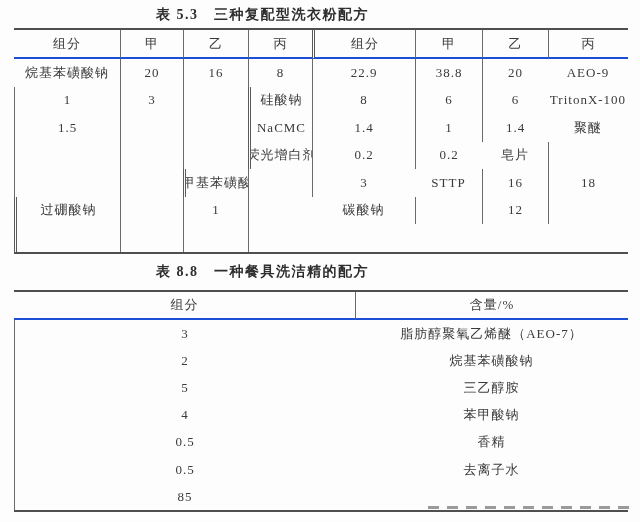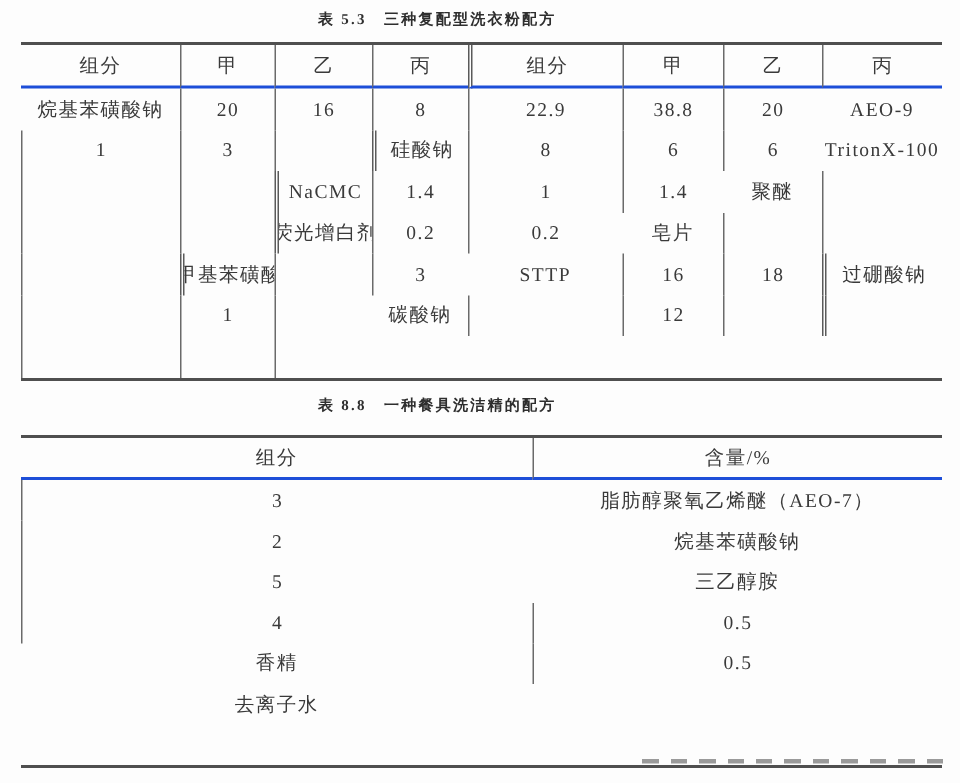--- a/index.html
+++ b/index.html
@@ -4,21 +4,21 @@
 <style>
   html,body{margin:0;padding:0;}
   body{
     width:640px;height:522px;position:relative;overflow:hidden;
     background:#fdfdfd;
     font-family:"Liberation Serif","DejaVu Serif",serif;
     color:#333;
   }
   .caption{
     position:absolute;left:0;width:525px;text-align:center;
-    font-size:10px;font-weight:bold;color:#2e2e2e;letter-spacing:1.5px;padding-left:29px;
+    font-size:14px;font-weight:bold;color:#2e2e2e;letter-spacing:1.5px;
   }
   .caption1{top:6px;}
   .caption2{top:263px;}
   .tbl{
     position:absolute;left:14px;display:grid;
     border-top:2px solid #4f4f4f;border-bottom:2px solid #4f4f4f;
     box-sizing:border-box;
   }
   .t53{
     top:28px;width:614px;
@@ -72,20 +72,21 @@
     <div class="cell td c7">20</div>
     <div class="cell td c0">AEO-9</div>
     <div class="cell td c1">1</div>
     <div class="cell td c2">3</div>
     <div class="cell td c3"></div>
     <div class="cell td c4">硅酸钠</div>
     <div class="cell td c5">8</div>
     <div class="cell td c6">6</div>
     <div class="cell td c7">6</div>
     <div class="cell td c0">TritonX-100</div>
+    <div class="cell td c1">1.5</div>
     <div class="cell td c2"></div>
     <div class="cell td c3"></div>
     <div class="cell td c4">NaCMC</div>
     <div class="cell td c5">1.4</div>
     <div class="cell td c6">1</div>
     <div class="cell td c7">1.4</div>
     <div class="cell td c0">聚醚</div>
     <div class="cell td c1"></div>
     <div class="cell td c2"></div>
     <div class="cell td c3"></div>
@@ -121,19 +122,21 @@
 <div class="tbl t54">
     <div class="cell th c0">组分</div>
     <div class="cell th c1">含量/%</div>
     <div class="cell td c1">3</div>
     <div class="cell td c0">脂肪醇聚氧乙烯醚（AEO-7）</div>
     <div class="cell td c1">2</div>
     <div class="cell td c0">烷基苯磺酸钠</div>
     <div class="cell td c1">5</div>
     <div class="cell td c0">三乙醇胺</div>
     <div class="cell td c1">4</div>
+    <div class="cell td c0">苯甲酸钠</div>
     <div class="cell td c1">0.5</div>
     <div class="cell td c0">香精</div>
     <div class="cell td c1">0.5</div>
     <div class="cell td c0">去离子水</div>
+    <div class="cell td c1">85</div>
   </div>
 
 <div class="watermark"></div>
 
 </body></html>

